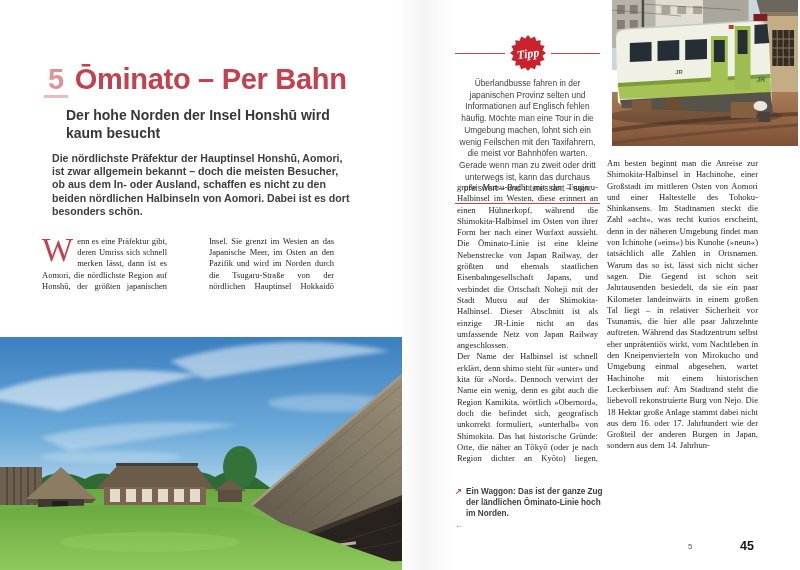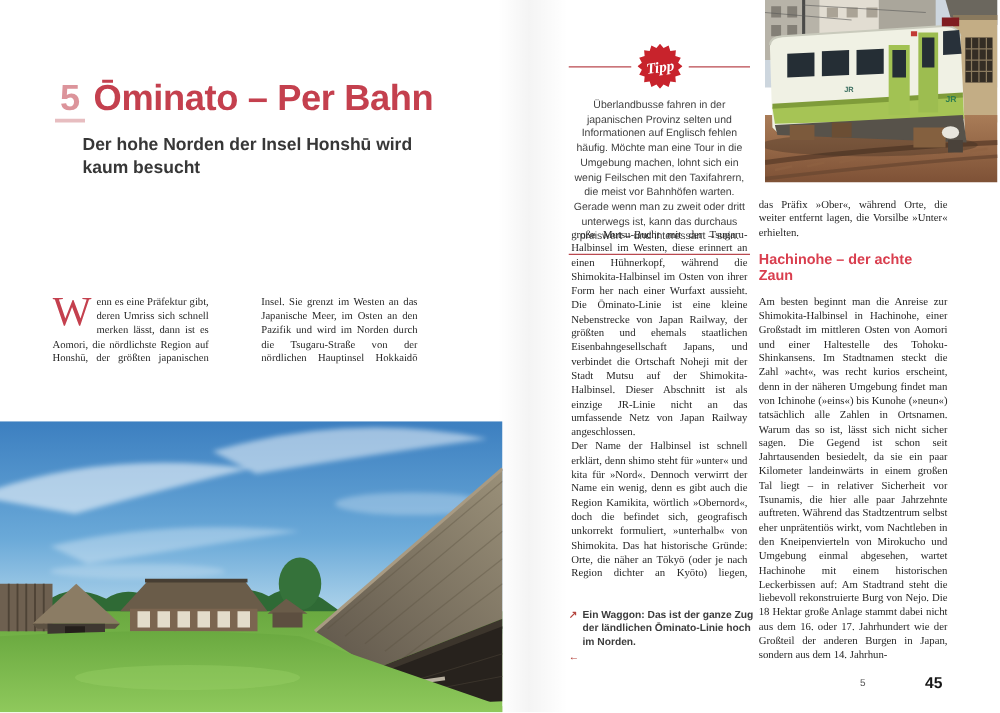--- a/index.html
+++ b/index.html
@@ -56,20 +56,21 @@
 </head>
 <body>
 
 <div class="spread">
 
   <div class="title-block">
     <div class="title-line">
       <span class="chapter-num">5</span><span>Ōminato – Per Bahn</span>
     </div>
     <div class="subtitle">Der hohe Norden der Insel Honshū wird kaum besucht</div>
+    <div class="intro">Die nördlichste Präfektur der Hauptinsel Honshū, Aomori, ist zwar allgemein bekannt – doch die meisten Besucher, ob aus dem In- oder Ausland, schaffen es nicht zu den beiden nördlichen Halbinseln von Aomori. Dabei ist es dort besonders schön.</div>
   </div>
 
   <div class="body-cols">
     <span class="dropcap">W</span><span>enn es eine Präfektur gibt, deren Umriss sich schnell merken lässt, dann ist es Aomori, die nördlichste Region auf Honshū, der größten japanischen Insel. Sie grenzt im Westen an das Japanische Meer, im Osten an den Pazifik und wird im Norden durch die Tsugaru-Straße von der nördlichen Hauptinsel Hokkaidō getrennt. In der Mitte befindet sich die</span>
   </div>
 
   <svg id="photo-nejo" class="photo" viewBox="0 0 402 233" preserveAspectRatio="none" xmlns="http://www.w3.org/2000/svg">
     <defs>
       <linearGradient id="skyg" x1="0" y1="0" x2="0" y2="1">
         <stop offset="0" stop-color="#3c7fc0"></stop>
@@ -234,22 +235,20 @@
   <div class="captions">
     <div class="cap">
       <span class="cap-arrow">↗</span><span>Ein Waggon: Das ist der ganze Zug der ländlichen Ōminato-Linie hoch im Norden.</span>
     </div>
     <div class="cap">
       <span class="cap-arrow">←</span>
     </div>
   </div>
 
   <div class="col-right">
-    <p class="serif">das Präfix »Ober«, während Orte, die weiter entfernt lagen, die Vorsilbe »Unter« erhielten.</p>
-    <h2 class="red-heading">Hachinohe – der achte Zaun</h2>
     <p class="serif">Am besten beginnt man die Anreise zur Shimokita-Halbinsel in Hachinohe, einer Großstadt im mittleren Osten von Aomori und einer Haltestelle des Tohoku-Shinkansens. Im Stadtnamen steckt die Zahl »acht«, was recht kurios erscheint, denn in der näheren Umgebung findet man von Ichinohe (»eins«) bis Kunohe (»neun«) tatsächlich alle Zahlen in Ortsnamen. Warum das so ist, lässt sich nicht sicher sagen. Die Gegend ist schon seit Jahrtausenden besiedelt, da sie ein paar Kilometer landeinwärts in einem großen Tal liegt – in relativer Sicherheit vor Tsunamis, die hier alle paar Jahrzehnte auftreten. Während das Stadtzentrum selbst eher unprätentiös wirkt, vom Nachtleben in den Kneipenvierteln von Mirokucho und Umgebung einmal abgesehen, wartet Hachinohe mit einem historischen Leckerbissen auf: Am Stadtrand steht die liebevoll rekonstruierte Burg von Nejo. Die 18 Hektar große Anlage stammt dabei nicht aus dem 16. oder 17. Jahrhundert wie der Großteil der anderen Burgen in Japan, sondern aus dem 14. Jahrhun-</p>
   </div>
 
   <div class="footer">
     <span class="footer-chapter">5</span>
     <span class="footer-page">45</span>
   </div>
 
   <div class="gutter-shadow"></div>
 </div>

